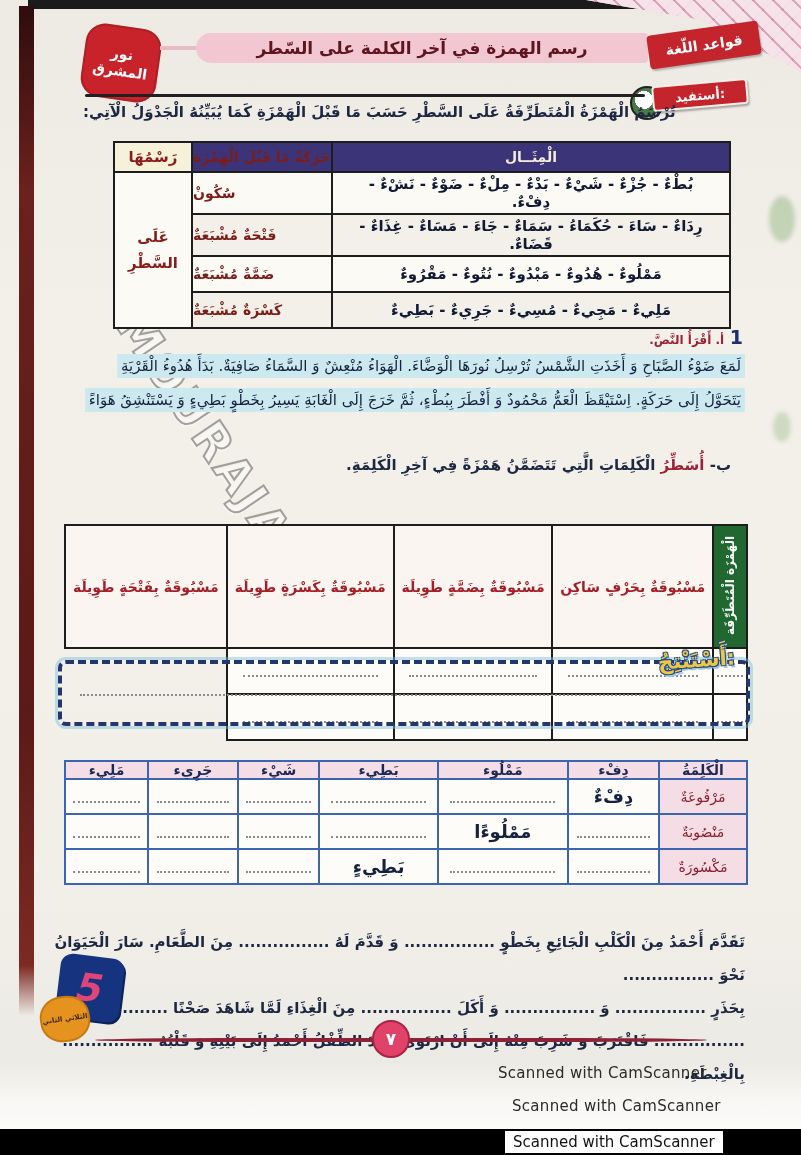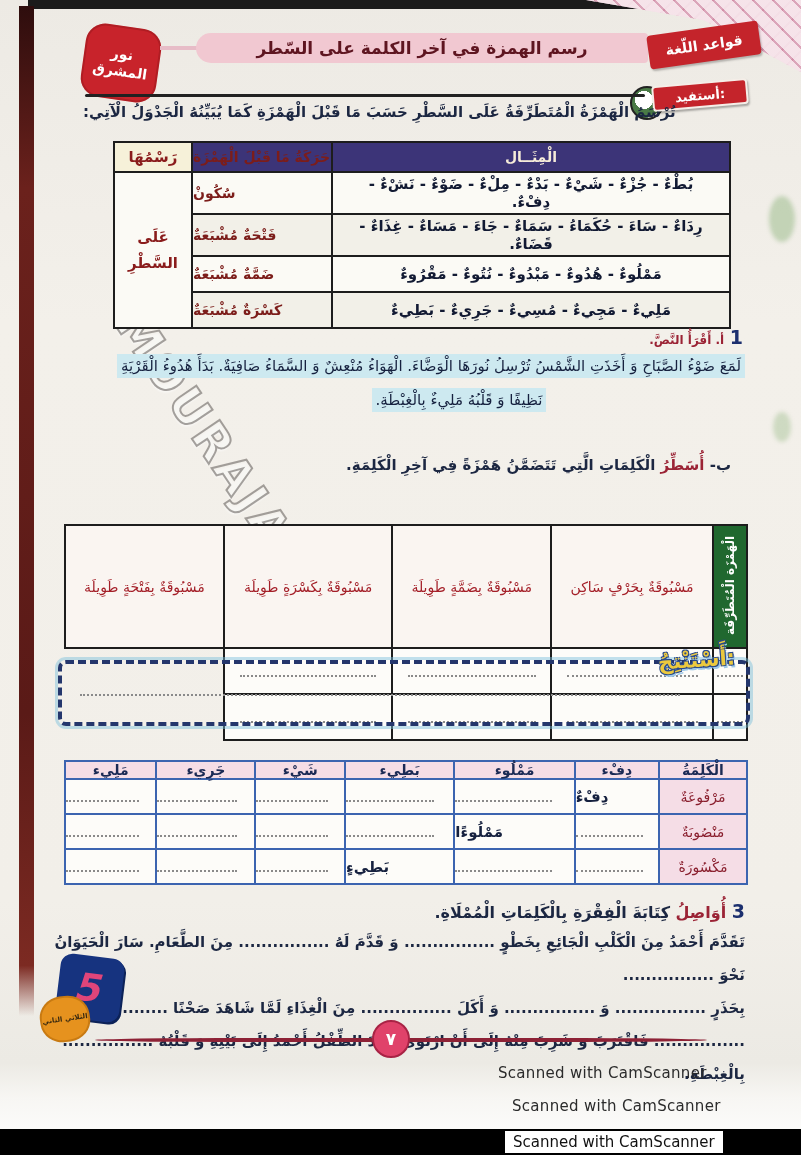--- a/index.html
+++ b/index.html
@@ -64,38 +64,38 @@
   .para1 { right:56px; top:350px; width:692px; direction:rtl; text-align:right; font-size:15px; font-weight:normal; color:#16213f; }
   .hl { background:#cde9f0; padding:3px 4px; line-height:32px; box-decoration-break:clone; }
   .pline { margin-bottom:2px; }
   .pline3 { text-align:center; padding-left:120px; }
 
   
   .t2 { left:64px; top:524px; width:684px; direction:rtl; }
   .t2 th, .t2 td { border:2px solid #1d1d1d; }
   .t2 .side { width:34px; background:#20682f; color:#fff; font-size:12px; font-weight:bold; }
   .t2 .side .vert { writing-mode:vertical-rl; transform:rotate(180deg); display:inline-block; height:118px; letter-spacing:1px;}
-  .t2 thead th.colh { background:#faf5f1; color:#a41f28; font-weight:normal; font-size:14px; height:34px; }
+  .t2 thead th.colh { background:#faf5f1; color:#a41f28; font-weight:bold; font-size:14px; height:34px; }
   .t2 tbody td { height:46px; background:#fdfcf9; text-align:center; }
   .dotline { display:inline-block; width:82%; border-bottom:2px dotted #8a8a8a; height:10px; }
 
   
   .conclude-box { left:58px; top:660px; width:692px; height:66px; border:4px dashed #24366c; border-radius:8px;
       box-shadow:0 0 0 3px rgba(120,190,220,.45); }
   .conclude-label { right:66px; top:648px; font-size:21px; font-weight:bold; color:#ecc93e;
       text-shadow:-1px -1px 0 #2a4a8a, 1px -1px 0 #2a4a8a, -1px 1px 0 #2a4a8a, 1px 1px 0 #2a4a8a, 2px 3px 0 #9ec8e8;
       transform:rotate(-4deg); }
   .conclude-line { left:80px; top:694px; width:600px; border-bottom:2px dotted #8a8a8a; height:2px; }
 
   
   .t3 { left:64px; top:760px; width:684px; direction:rtl; }
   .t3 th, .t3 td { border:2px solid #3c64b0; }
   .t3 thead th { background:#f5dde6; color:#1b2a55; font-weight:bold; font-size:14px; height:14px; }
   .t3 td.rowlabel { background:#f5dde6; color:#8a1f2e; font-weight:normal; font-size:14px; text-align:center; width:88px;}
-  .t3 tbody td { height:35px; background:#fdfcf9; text-align:left; color:#16213f; font-weight:bold; font-size:15px;}
+  .t3 tbody td { height:35px; background:#fdfcf9; text-align:center; color:#16213f; font-weight:bold; font-size:18px;}
 
   
   .para3 { right:56px; top:926px; width:692px; direction:rtl; text-align:right; font-size:15px;
       font-weight:bold; color:#1c2742; line-height:33px; }
 
   
   .badge5 { left:58px; top:956px; width:64px; height:64px; background:#16337f; border-radius:12px;
       transform:rotate(7deg); display:flex; align-items:center; justify-content:center;
       color:#e0457a; font-size:38px; font-weight:bold; font-style:italic; box-shadow:2px 2px 0 #0c2258;}
   .badge5b { left:40px; top:996px; width:50px; height:46px; background:#e6921e; border-radius:45%;
@@ -169,21 +169,21 @@
       </tr>
     </tbody>
   </table>
 
   <div class="abs sec-head" style="right:58px; top:326px;">
     <span class="num">1</span>
     <span class="redverb" style="font-size:12px;">أ. أَقْرَأُ النَّصَّ.</span>
   </div>
   <div class="abs para1">
     <div class="pline"><span class="hl">لَمَعَ ضَوْءُ الصَّبَاحِ وَ أَخَذَتِ الشَّمْسُ تُرْسِلُ نُورَهَا الْوَضَّاءَ. الْهَوَاءُ مُنْعِشٌ وَ السَّمَاءُ صَافِيَةٌ. بَدَأَ هُدُوءُ الْقَرْيَةِ</span></div>
-    <div class="pline pline3"><span class="hl">نَظِيفًا وَ قَلْبُهُ مَلِيءٌ بِالْغِبْطَةِ.</span></div>
+    <div class="pline"><span class="hl">يَتَحَوَّلُ إِلَى حَرَكَةٍ. اِسْتَيْقَظَ الْعَمُّ مَحْمُودٌ وَ أَفْطَرَ بِبُطْءٍ، ثُمَّ خَرَجَ إِلَى الْغَابَةِ يَسِيرُ بِخَطْوٍ بَطِيءٍ وَ يَسْتَنْشِقُ هَوَاءً</span></div>
   </div>
   <div class="abs sec-head" style="right:70px; top:456px; font-size:15px;">
     <span class="dark">ب-</span>
     <span class="redverb">أُسَطِّرُ</span>
     <span class="dark">الْكَلِمَاتِ الَّتِي تَتَضَمَّنُ هَمْزَةً فِي آخِرِ الْكَلِمَةِ.</span>
   </div>
 
   <table class="abs t2">
     <thead>
       <tr>
@@ -253,25 +253,20 @@
         <td><span class="dotline"></span></td>
         <td><span class="dotline"></span></td>
         <td>بَطِيءٍ</td>
         <td><span class="dotline"></span></td>
         <td><span class="dotline"></span></td>
         <td><span class="dotline"></span></td>
       </tr>
     </tbody>
   </table>
 
-  <div class="abs sec-head" style="right:56px; top:900px; font-size:16px;">
-    <span class="num">3</span>
-    <span class="redverb">أُوَاصِلُ</span>
-    <span class="dark">كِتَابَةَ الْفِقْرَةِ بِالْكَلِمَاتِ الْمُمْلَاةِ.</span>
-  </div>
   <div class="abs para3">
     <div>تَقَدَّمَ أَحْمَدُ مِنَ الْكَلْبِ الْجَائِعِ بِخَطْوٍ ................ وَ قَدَّمَ لَهُ ................ مِنَ الطَّعَامِ. سَارَ الْحَيَوَانُ نَحْوَ ................</div>
     <div>بِحَذَرٍ ................ وَ ................ وَ أَكَلَ ................ مِنَ الْغِذَاءِ لَمَّا شَاهَدَ صَحْنًا ................</div>
     <div>................ فَاقْتَرَبَ وَ شَرِبَ مِنْهُ إِلَى أَنْ ارْتَوَى. عَادَ الطِّفْلُ أَحْمَدُ إِلَى بَيْتِهِ وَ قَلْبُهُ ................ بِالْغِبْطَةِ.</div>
   </div>
 
   <div class="abs badge5">
     <span>5</span>
   </div>
   <div class="abs badge5b">

